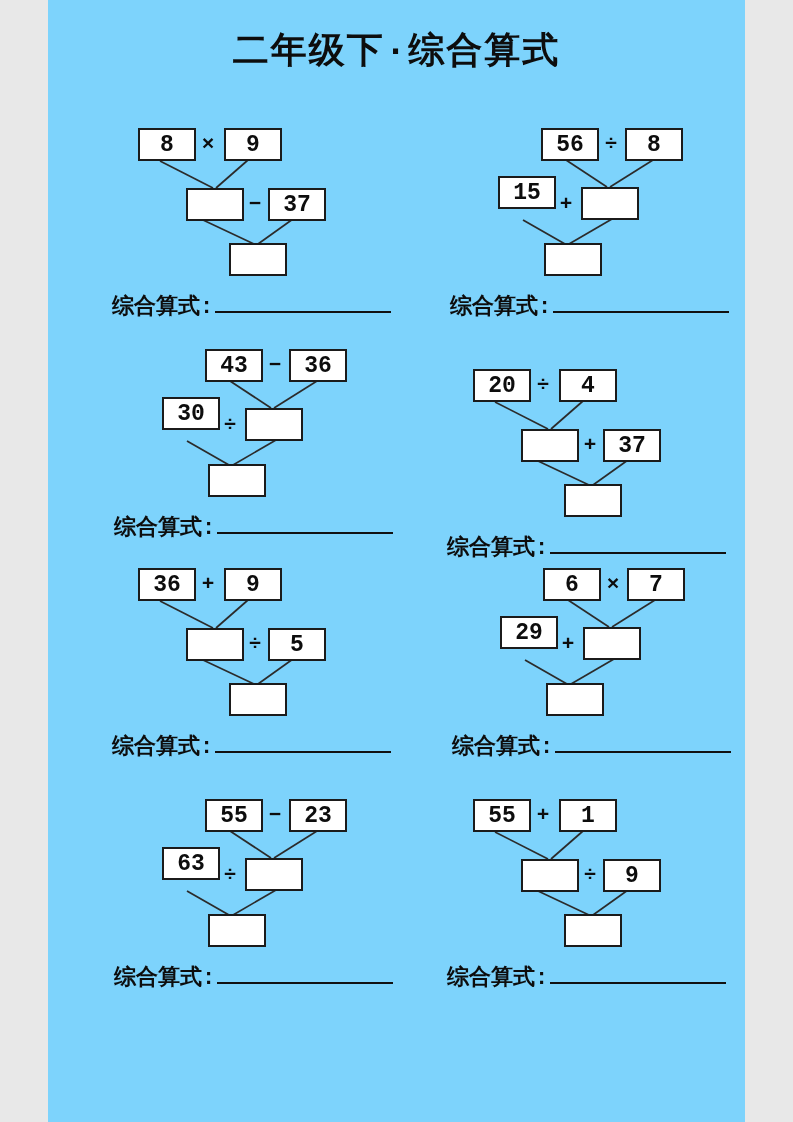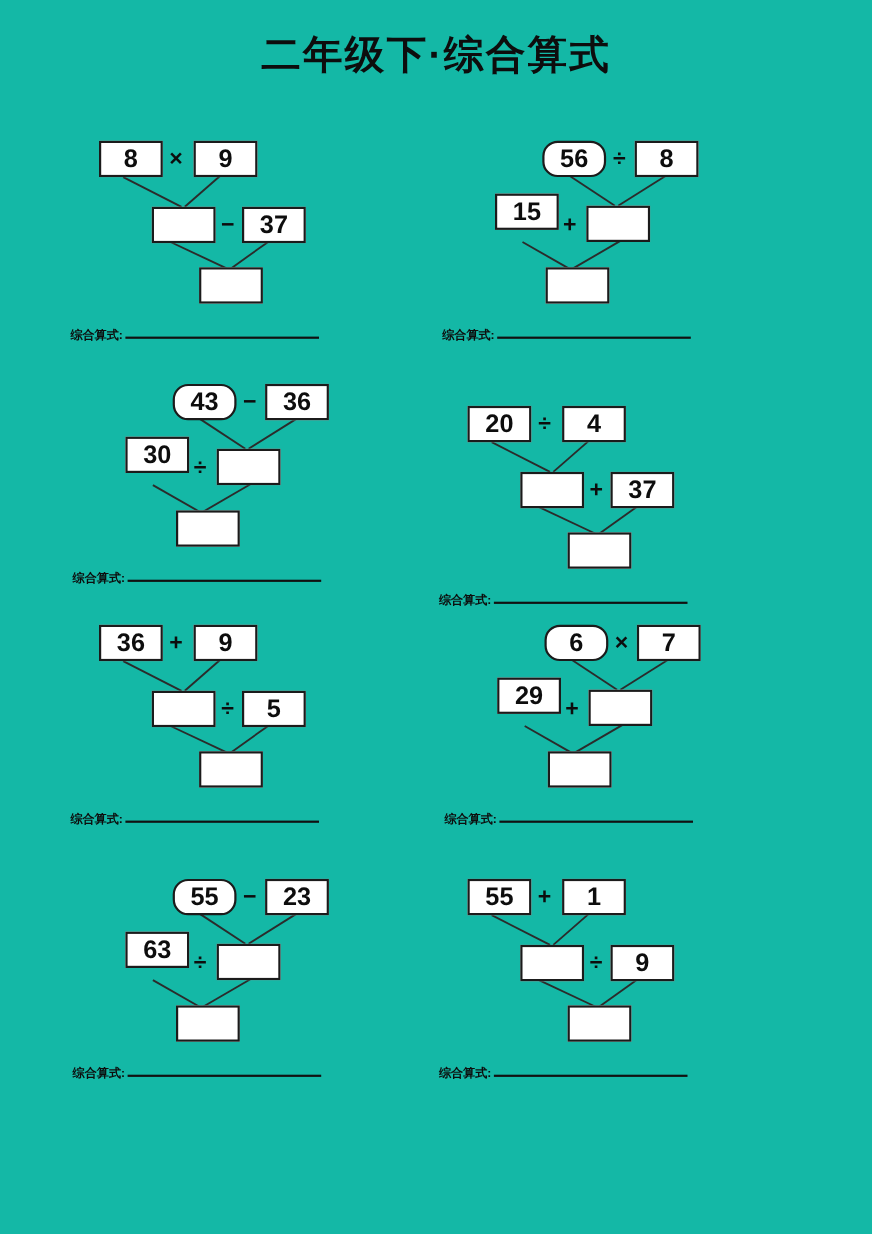--- a/index.html
+++ b/index.html
@@ -1,19 +1,19 @@
 <!DOCTYPE html>
 <html><head>
 <meta charset="utf-8">
 <style>
   html,body{margin:0;padding:0;background:#e8e8e8;}
   .page{
-    position:relative;width:793px;height:1122px;background:#14b8a6;
+    position:relative;width:697px;height:1122px;background:#7dd3fc;
     margin:0 auto;overflow:hidden;
-    font-family:Liberation Sans, sans-serif;color:#111;
+    font-family:Liberation Mono, monospace;color:#111;
   }
   .page-title{
     position:absolute;top:26px;left:0;width:100%;text-align:center;
     font-size:36px;font-weight:900;letter-spacing:2px;color:#0d0d0d;margin:0;
   }
   .cell{position:absolute;width:330px;height:200px;}
   .connectors{position:absolute;left:0;top:0;}
   .connectors line{stroke:#2b2b2b;stroke-width:1.7;}
   .box{
     position:absolute;width:58px;height:33px;box-sizing:border-box;
@@ -27,29 +27,29 @@
   }
   
   .vL .box-a{left:30px;top:0;}
   .vL .op1{left:86px;top:1px;}
   .vL .box-b{left:116px;top:0;}
   .vL .box-mid-empty{left:78px;top:60px;}
   .vL .op2{left:133px;top:61px;}
   .vL .box-c{left:160px;top:60px;text-align:center;}
   .vL .box-final{left:121px;top:115px;}
   
-  .vR .box-a{left:95px;top:0;border-radius:14px;}
+  .vR .box-a{left:95px;top:0;}
   .vR .op1{left:151px;top:1px;}
   .vR .box-b{left:179px;top:0;}
   .vR .box-c{left:52px;top:48px;}
   .vR .op2{left:106px;top:61px;}
   .vR .box-mid-empty{left:135px;top:59px;}
   .vR .box-final{left:98px;top:115px;}
   .caption{position:absolute;left:4px;top:163px;white-space:nowrap;}
-  .caption-label{font-weight:bold;font-size:11px;color:#0d0d0d;}
+  .caption-label{font-weight:bold;font-size:22px;color:#0d0d0d;}
   .blank{
     display:inline-block;width:176px;height:15px;margin-left:2px;
     border-bottom:2px solid #111;vertical-align:baseline;
   }
 </style>
 </head>
 <body>
 
 <div class="page">
   <h1 class="page-title">二年级下·综合算式</h1>

